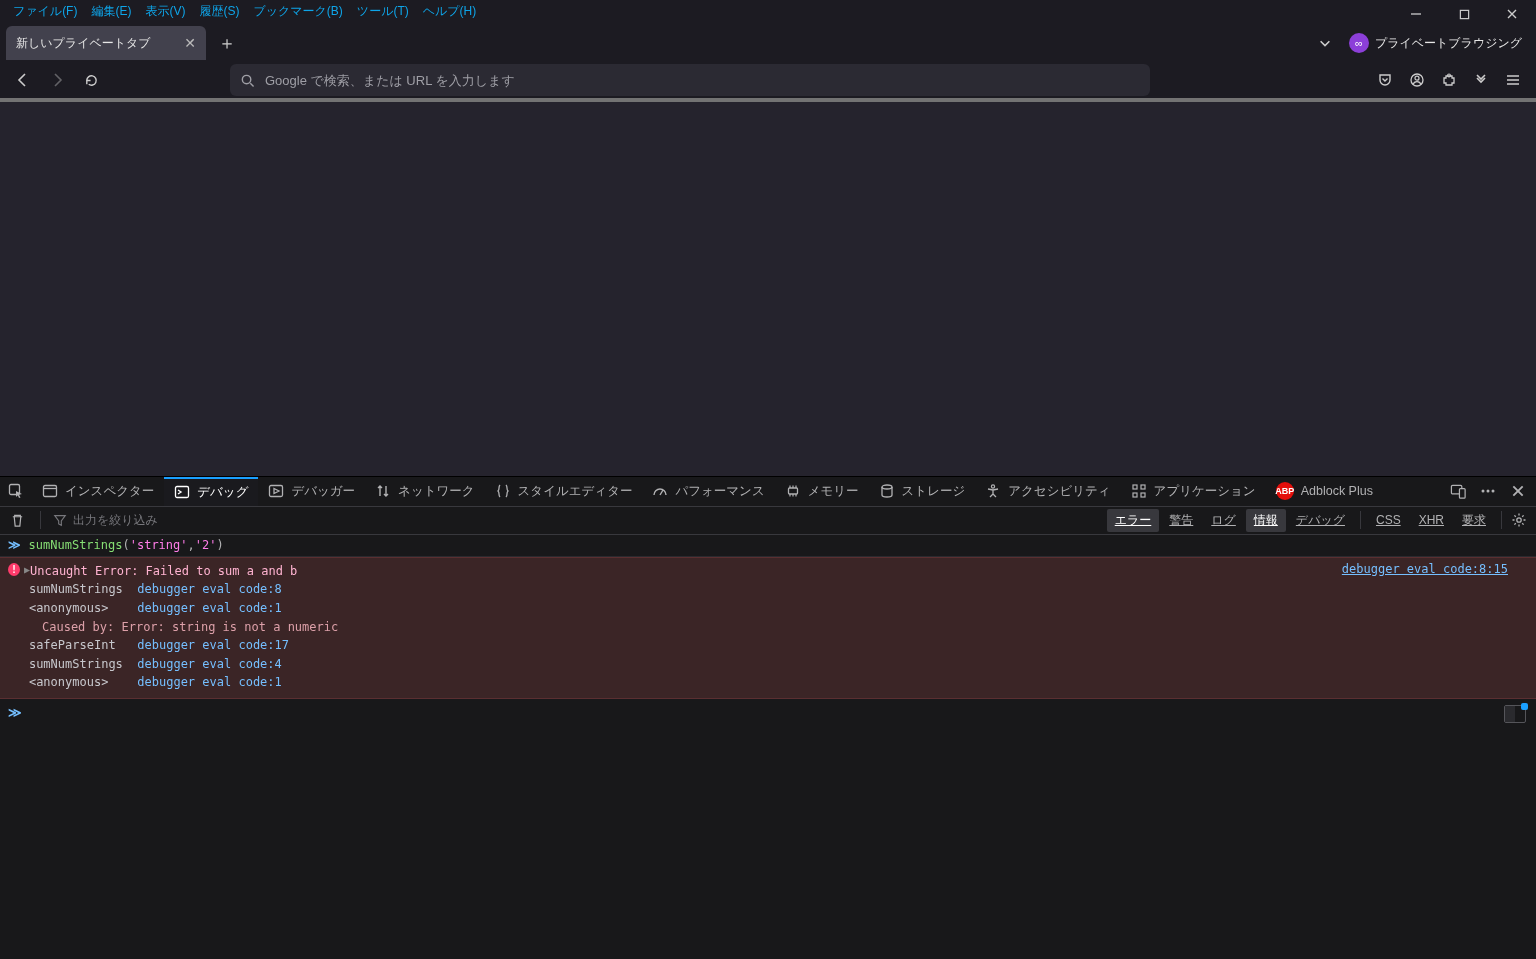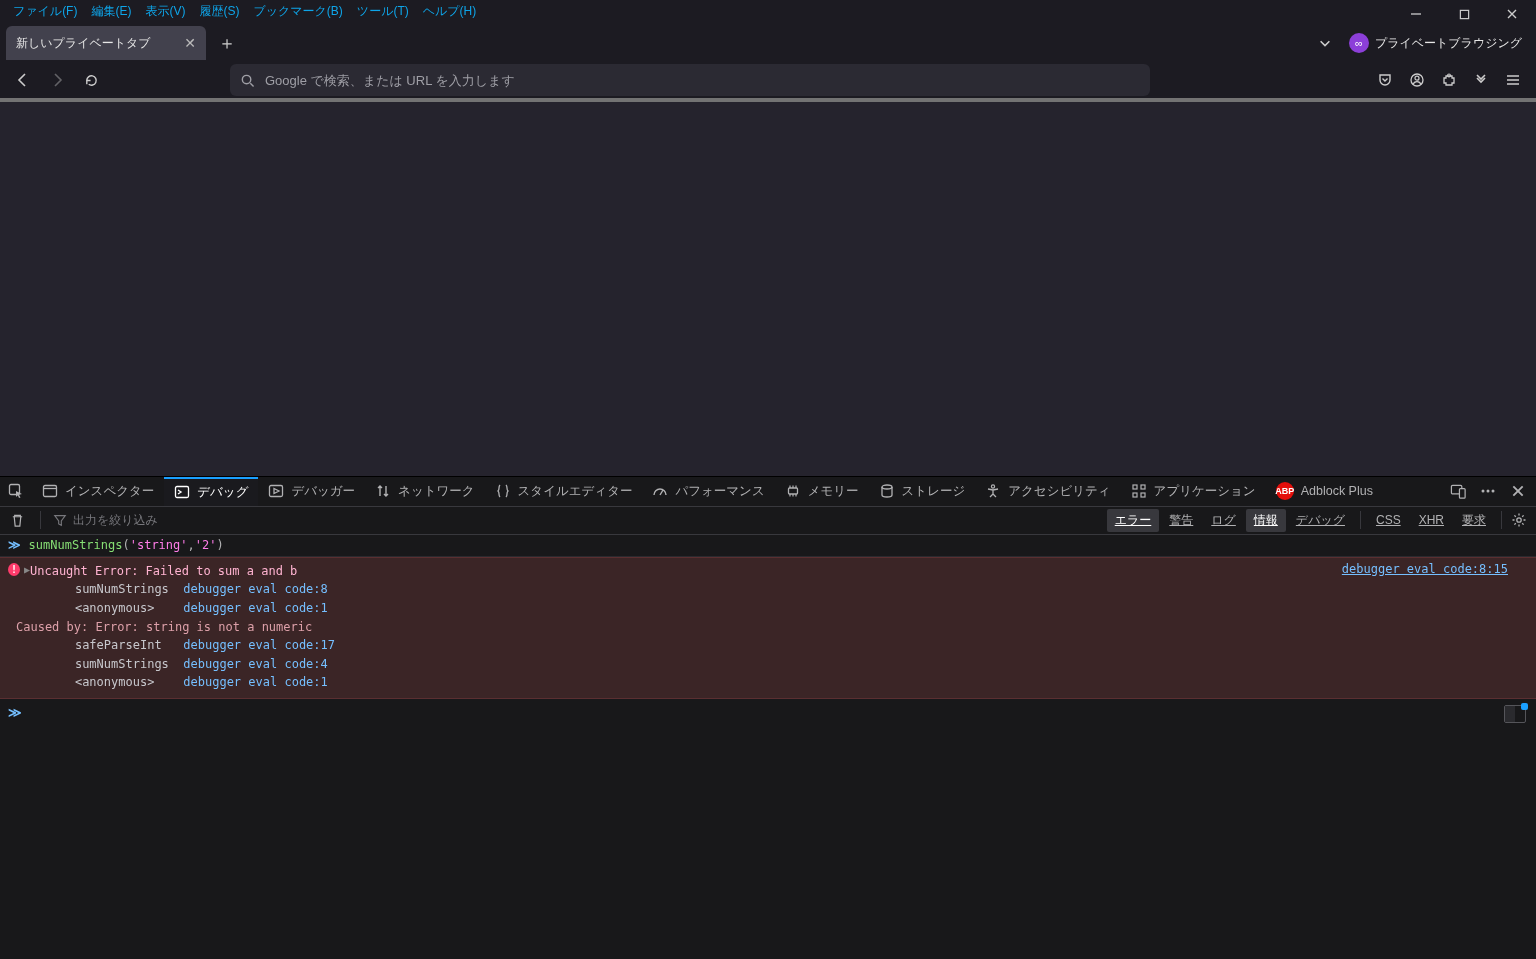--- a/index.html
+++ b/index.html
@@ -65,21 +65,21 @@
   .cmd-row .paren { color: #b1b1b3; }
 
   
   .err-block { background: #3b2526; border-top: 1px solid #5a2f31; border-bottom: 1px solid #5a2f31; font-family: Menlo, Consolas, monospace; font-size: 12px; padding: 4px 0 6px 0; position: relative; }
   .err-block .err-link { position: absolute; top: 4px; right: 28px; color: #75bfff; text-decoration: underline; cursor: pointer; }
   .err-line { display: flex; align-items: flex-start; padding: 0 8px; line-height: 1.55; }
   .err-line .gutter { width: 22px; display: flex; align-items: center; gap: 2px; }
   .err-line .gutter .err-icon { width: 13px; height: 13px; border-radius: 50%; background: #ff3b6b; color: #fff; font-size: 10px; font-weight: bold; display: flex; align-items: center; justify-content: center; }
   .err-line .gutter .disclose { color: #888; font-size: 10px; cursor: pointer; padding-left: 2px;}
   .err-line .msg { color: #ffb3d1; white-space: pre; }
-  .stack-line { padding-left: 46px; color: #dda0a9; white-space: pre; line-height: 1.55; }
+  .stack-line { color: #dda0a9; white-space: pre; line-height: 1.55; }
   .stack-line .loc { color: #75bfff; }
   .stack-line .fn { color: #c7c7cc; }
 
   
   .prompt-area { display: flex; align-items: flex-start; padding: 6px 8px; font-family: Menlo, Consolas, monospace; font-size: 13px; background: #18181a; color: #b1b1b3; height: 260px; position: relative; }
   .prompt-area .prompt { color: #75bfff; margin-right: 8px; font-weight: bold; }
   .prompt-area textarea { flex: 1; background: transparent; border: none; outline: none; color: #ccc; resize: none; font: inherit; }
   .prompt-area .split-ind { position: absolute; top: 6px; right: 10px; width: 22px; height: 18px; border: 1px solid #55555a; border-radius: 2px; display: flex; }
   .prompt-area .split-ind::before { content: ""; width: 50%; background: #2a2a2e; }
   .prompt-area .split-ind::after { content: ""; width: 50%; }
@@ -346,21 +346,21 @@
 
     <div class="err-line">
       <span class="gutter">
         <span class="err-icon">!</span>
         <span class="disclose">▶</span>
       </span>
       <span class="msg">Uncaught Error: Failed to sum a and b</span>
     </div>
     <div class="stack-line">    <span class="fn">sumNumStrings</span>  <span class="loc">debugger eval code:8</span></div>
     <div class="stack-line">    <span class="fn">&lt;anonymous&gt;</span>    <span class="loc">debugger eval code:1</span></div>
-    <div class="stack-line" style="padding-left:16px;">Caused by: Error: string is not a numeric</div>
+    <div class="stack-line" style="padding-left:16px;margin-left:26px;">Caused by: Error: string is not a numeric</div>
     <div class="stack-line">    <span class="fn">safeParseInt</span>   <span class="loc">debugger eval code:17</span></div>
     <div class="stack-line">    <span class="fn">sumNumStrings</span>  <span class="loc">debugger eval code:4</span></div>
     <div class="stack-line">    <span class="fn">&lt;anonymous&gt;</span>    <span class="loc">debugger eval code:1</span></div>
   </div>
 
   <div class="prompt-area">
     <span class="prompt">≫</span>
     <textarea style=""></textarea>
     <div class="split-ind">
         <span class="dot"></span>

